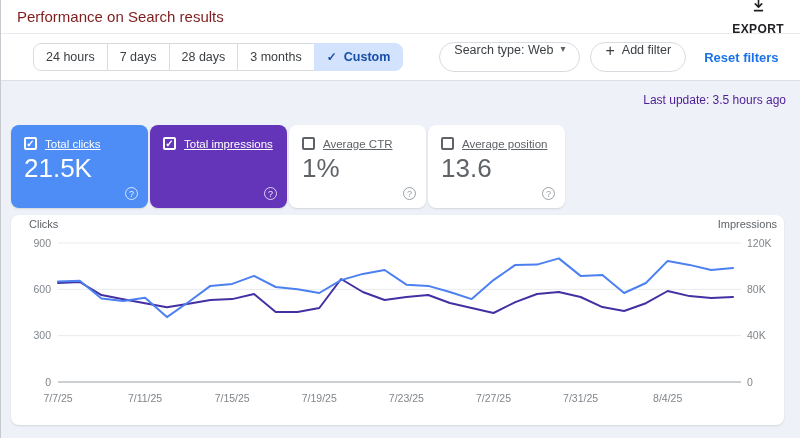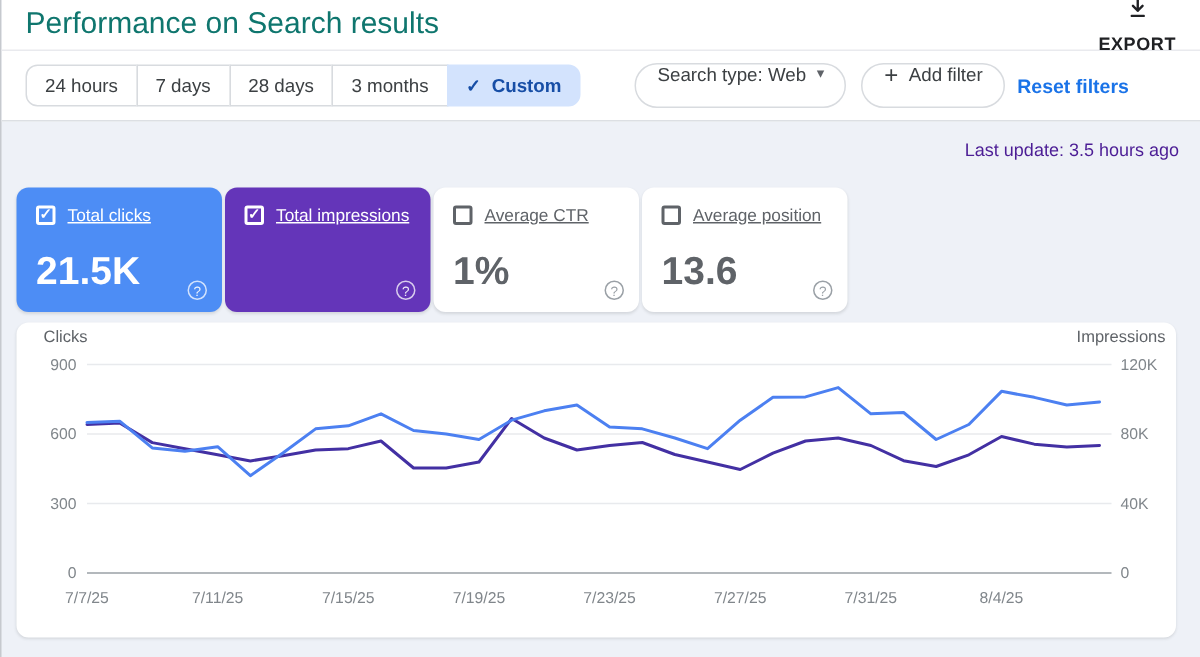--- a/index.html
+++ b/index.html
@@ -6,47 +6,47 @@
   html,body { width:800px; height:438px; overflow:hidden; }
   body {
     font-family:"Liberation Sans", sans-serif;
     background:#eef1f7;
     position:relative;
     border-left:1px solid #c6c9ce;
   }
   
   .header { position:absolute; top:0; left:0; right:0; height:81px; background:#fff; border-bottom:1px solid #dcdfe3; }
   .title-bar { height:34px; border-bottom:1px solid #e9eaee; display:flex; align-items:center; justify-content:space-between; padding:0 16px; }
-  .page-title { font-size:20px; color:#0f766e; }
+  .page-title { font-size:15px; color:#7f1d1d; }
   .export-btn { display:flex; align-items:center; gap:9px; font-size:12px; font-weight:700; letter-spacing:.4px; color:#202124; cursor:pointer; background:none; border:none; font-family:inherit;flex-direction:column; }
   .export-btn svg { display:block; }
   
   .filter-bar { height:46px; display:flex; align-items:center; padding:0 16px; }
   .range-group { display:flex; }
   .chip { height:28px; display:flex; align-items:center; padding:0 12px; background:#fff; border:1px solid #d8dbdf; font-size:12.5px; color:#3c4043; cursor:pointer; margin-left:-1px; white-space:nowrap; font-family:inherit; }
-  .chip:first-child { border-radius:8px 0 0 8px; margin-left:0; }
+  .chip:first-child { border-radius:8px 0 0 8px; margin-left:16px; }
   .chip.selected { border-radius:0 8px 8px 0; background:#d3e3fd; border-color:#d3e3fd; color:#174ea6; font-weight:700; gap:7px; }
   .chip .check { font-size:12px; }
   .pill { height:30px; display:flex; gap:7px; padding:0 14px; background:#fff; border:1px solid #d8dbdf; border-radius:16px; font-size:12.5px; color:#3c4043; cursor:pointer; white-space:nowrap; font-family:inherit; }
   .pill.search-type { margin-left:36px; }
   .pill.add-filter { margin-left:10px; }
   .caret { font-size:10px; color:#5f6368; }
   .plus { font-size:16px; font-weight:400; color:#3c4043; line-height:1; }
-  .reset-link { margin-left:8px; font-size:13px; font-weight:700; color:#1a73e8; cursor:pointer; background:none; border:none; font-family:inherit; }
+  .reset-link { margin-left:18px; font-size:13px; font-weight:700; color:#1a73e8; cursor:pointer; background:none; border:none; font-family:inherit; }
   
   .last-update { position:absolute; top:93px; right:14px; font-size:12px; color:#4c1d95; }
   
   .cards-row { position:absolute; top:125px; left:10px; display:flex; gap:2px; }
   .metric-card { width:137px; height:83px; background:#fff; border-radius:8px; padding:12px 13px; position:relative; cursor:pointer; box-shadow:0 1px 2px rgba(60,64,67,.14); }
   .card-head { display:flex; align-items:center; gap:8px; }
   .cb { width:13px; height:13px; border:2px solid #5f6368; border-radius:2px; display:flex; align-items:center; justify-content:center; flex:0 0 auto; }
   .cb-check { font-size:10px; font-weight:700; line-height:1; color:#5f6368; }
   .metric-card:not(.checked) .cb-check { display:none; }
   .card-label { font-size:11.5px; color:#5f6368; white-space:nowrap;text-decoration:underline; }
-  .card-value { font-size:26px; color:#5f6368; margin-top:15px; font-weight:700; }
+  .card-value { font-size:26px; color:#5f6368; margin-top:3px; font-weight:400; }
   .metric-card.colored .cb { border-color:#fff; }
   .metric-card.colored .cb-check { color:#fff; }
   .metric-card.colored .card-label, .metric-card.colored .card-value { color:#fff; }
   .help-icon { position:absolute; right:10px; bottom:8px; width:13px; height:13px; border:1.4px solid #9aa0a6; border-radius:50%; font-size:9px; color:#9aa0a6; display:flex; align-items:center; justify-content:center; cursor:pointer; }
   .metric-card.colored .help-icon { border-color:rgba(255,255,255,.75); color:rgba(255,255,255,.9); }
   
   .chart-card { position:absolute; top:215px; left:10px; width:773px; height:210px; background:#fff; border-radius:8px; box-shadow:0 1px 2px rgba(60,64,67,.14); }
   .chart-card svg { display:block; }
   svg text { font-family:"Liberation Sans", sans-serif; }
 </style>

